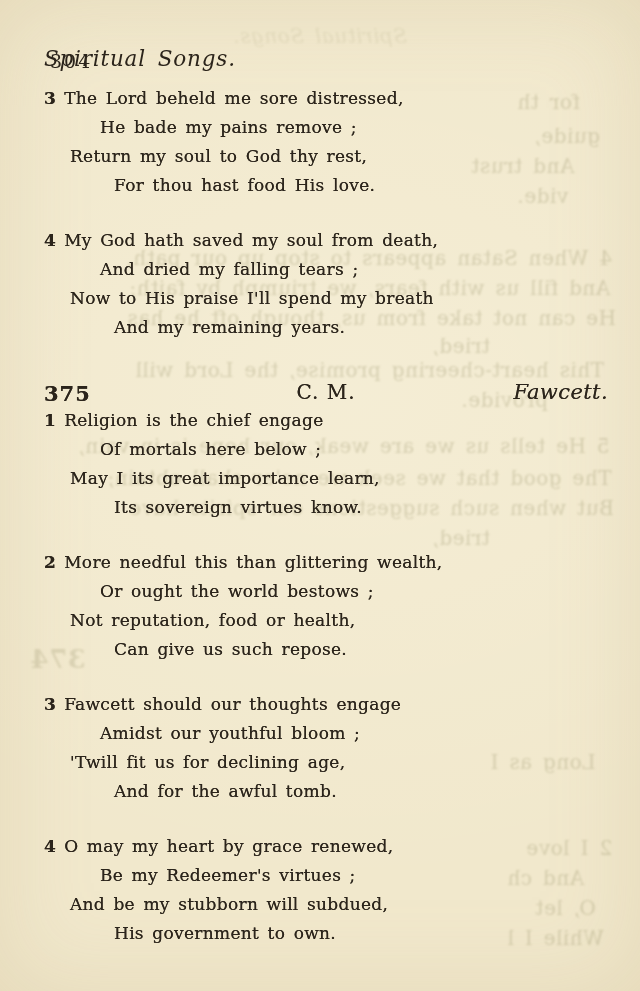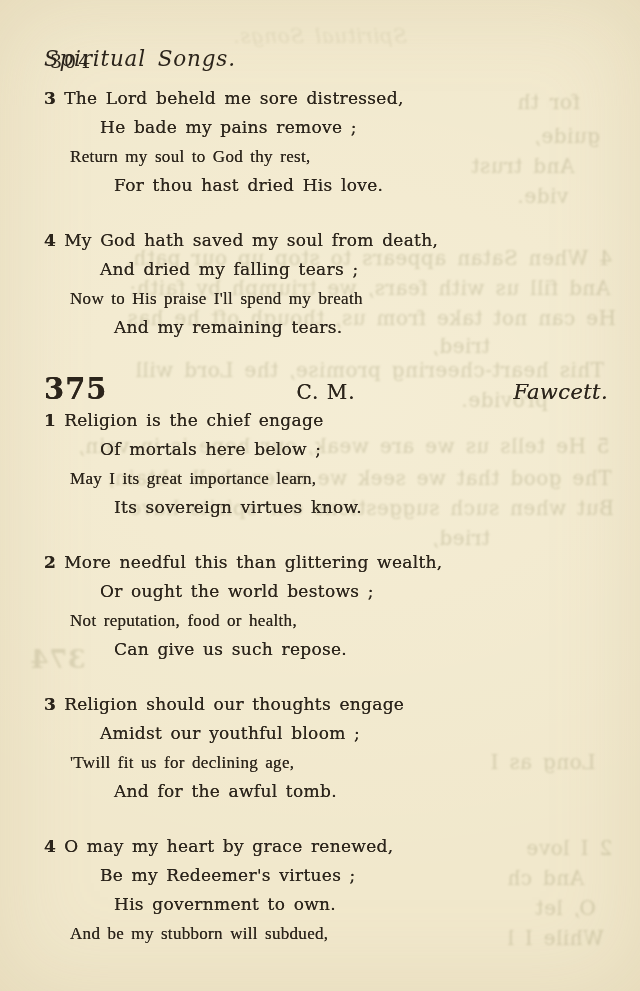--- a/index.html
+++ b/index.html
@@ -87,39 +87,39 @@
   }
   .vline {
     font-size: 17px;
     line-height: 29px;
     letter-spacing: 0.3px;
     word-spacing: 0.16em;
     text-shadow: 0 0 0.45px rgba(43, 36, 27, 0.85);
     white-space: nowrap;
   }
   .l2 { padding-left: 56px; }
-  .l3 { padding-left: 26px; font-family: Liberation Serif, serif; }
+  .l3 { padding-left: 26px; }
   .l4 { padding-left: 70px; }
   .vnum {
     display: inline-block;
     margin-right: 8px;
     font-weight: bold;
   }
 
   .hymn-heading {
     position: relative;
     height: 30px;
     margin-top: 32px;
     margin-bottom: 2px;
   }
   .hymn-number {
     position: absolute;
     left: 0;
     bottom: -2px;
-    font-size: 29px;
+    font-size: 21px;
     font-weight: bold;
     letter-spacing: 1px;
     text-shadow: 0 0 0.6px rgba(43, 36, 27, 0.9);
   }
   .hymn-meter {
     position: absolute;
     left: 50%;
     bottom: 0;
     transform: translateX(-50%);
     font-size: 20px;
@@ -169,28 +169,28 @@
     <span class="pagenum">304</span>
     <div class="running-title">Spiritual Songs.</div>
   </div>
 
   <div class="content">
 
     <div class="verse">
       <div class="vline l1"><span class="vnum">3</span><span>The Lord beheld me sore distressed,</span></div>
       <div class="vline l2">He bade my pains remove ;</div>
       <div class="vline l3">Return my soul to God thy rest,</div>
-      <div class="vline l4">For thou hast dried His love.</div>
+      <div class="vline l4">For thou hast food His love.</div>
     </div>
 
     <div class="verse">
       <div class="vline l1"><span class="vnum">4</span><span>My God hath saved my soul from death,</span></div>
       <div class="vline l2">And dried my falling tears ;</div>
       <div class="vline l3">Now to His praise I'll spend my breath</div>
-      <div class="vline l4">And my remaining tears.</div>
+      <div class="vline l4">And my remaining years.</div>
     </div>
 
     <div class="hymn-heading">
       <span class="hymn-number">375</span>
       <span class="hymn-meter">C. M.</span>
       <span class="hymn-author">Fawcett.</span>
     </div>
 
     <div class="verse">
       <div class="vline l1"><span class="vnum">1</span><span>Religion is the chief engage</span></div>
@@ -200,27 +200,27 @@
     </div>
 
     <div class="verse">
       <div class="vline l1"><span class="vnum">2</span><span>More needful this than glittering wealth,</span></div>
       <div class="vline l2">Or ought the world bestows ;</div>
       <div class="vline l3">Not reputation, food or health,</div>
       <div class="vline l4">Can give us such repose.</div>
     </div>
 
     <div class="verse">
-      <div class="vline l1"><span class="vnum">3</span><span>Religion should our thoughts engage</span></div>
+      <div class="vline l1"><span class="vnum">3</span><span>Fawcett should our thoughts engage</span></div>
       <div class="vline l2">Amidst our youthful bloom ;</div>
       <div class="vline l3">'Twill fit us for declining age,</div>
       <div class="vline l4">And for the awful tomb.</div>
     </div>
 
     <div class="verse">
       <div class="vline l1"><span class="vnum">4</span><span>O may my heart by grace renewed,</span></div>
       <div class="vline l2">Be my Redeemer's virtues ;</div>
+      <div class="vline l3">And be my stubborn will subdued,</div>
       <div class="vline l4">His government to own.</div>
-      <div class="vline l3">And be my stubborn will subdued,</div>
     </div>
 
   </div>
 </div>
 
 </body></html>

